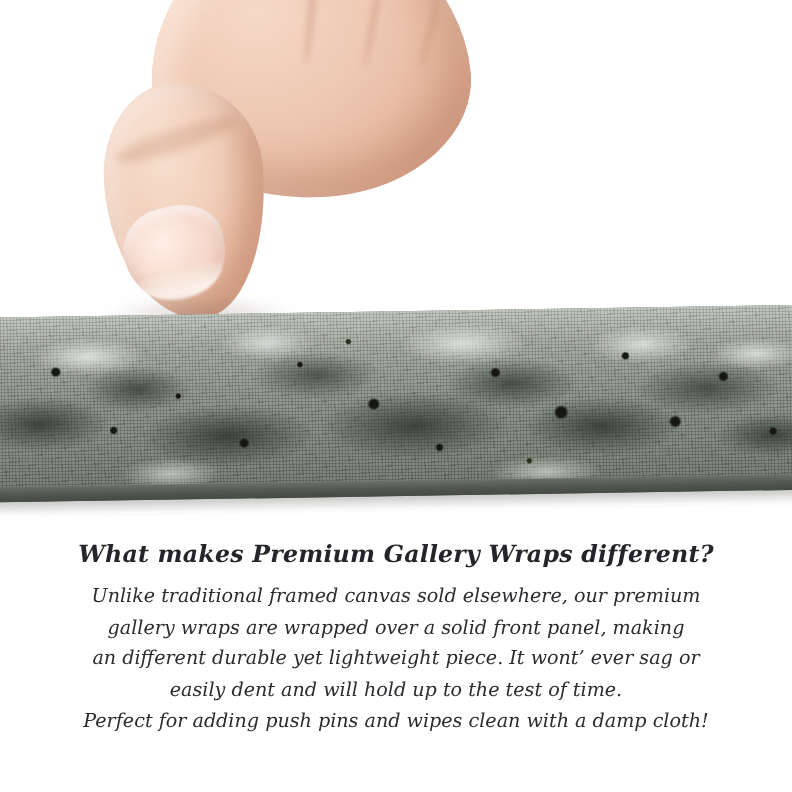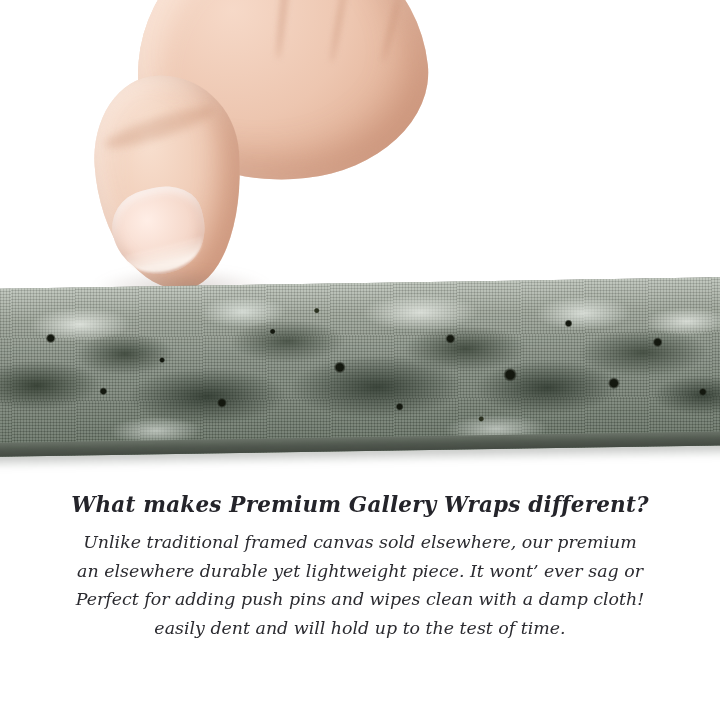--- a/index.html
+++ b/index.html
@@ -247,19 +247,20 @@
       <div class="strip-specks"></div>
       <div class="strip-bottom-edge"></div>
     </div>
     <div class="strip-shadow"></div>
   </div>
 
   <div class="caption">
     <div class="caption-title">What makes Premium Gallery Wraps different?</div>
     <div class="caption-body">
       <span class="line">Unlike traditional framed canvas sold elsewhere, our premium</span>
-      <span class="line">an elsewhere durable yet lightweight piece. It wont’ ever sag or</span>
+      <span class="line">gallery wraps are wrapped over a solid front panel, making</span>
+      <span class="line">an different durable yet lightweight piece. It wont’ ever sag or</span>
+      <span class="line">easily dent and will hold up to the test of time.</span>
       <span class="line">Perfect for adding push pins and wipes clean with a damp cloth!</span>
-      <span class="line">easily dent and will hold up to the test of time.</span>
     </div>
   </div>
 
 </div>
 
 </body></html>

